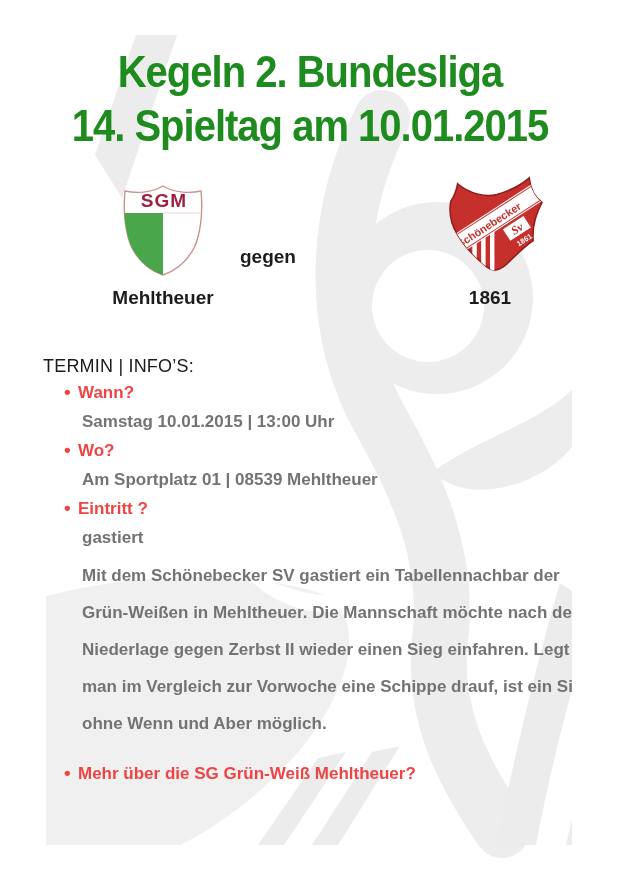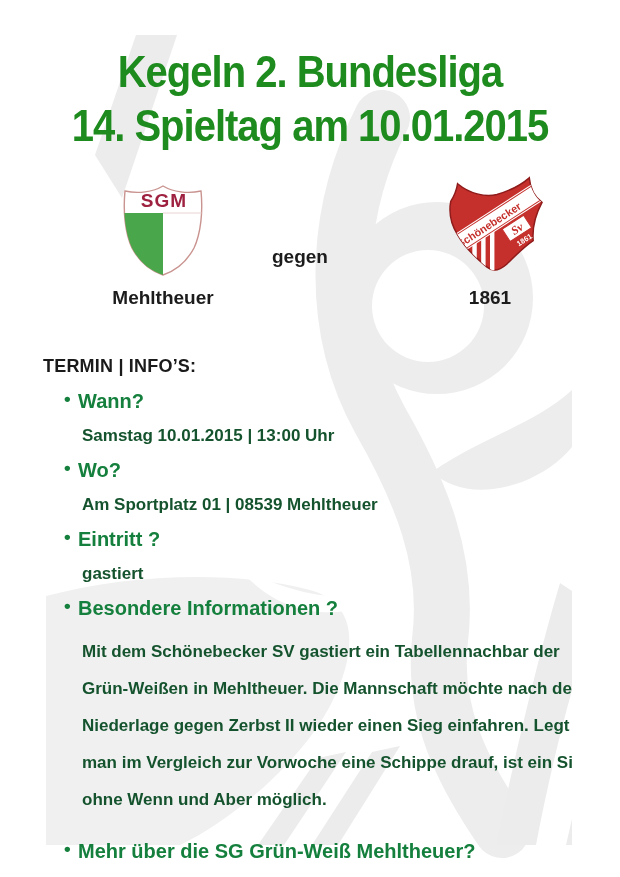--- a/index.html
+++ b/index.html
@@ -12,34 +12,34 @@
 
   
   .titles { position:absolute; top:44px; left:0; width:620px; text-align:center;
             color:#1e8b1e; font-weight:bold; }
   .title-line1 { font-size:40px; line-height:54px; letter-spacing:-1px; transform:scaleY(1.12); }
   .title-line2 { font-size:40px; line-height:54px; letter-spacing:-1px; transform:scaleY(1.12); }
 
   
   .team-home-logo { position:absolute; left:120px; top:183px; width:86px; height:94px; }
   .team-away-logo { position:absolute; left:436px; top:173px; width:108px; height:100px; }
-  .vs-label { position:absolute; left:240px; top:246px; width:120px; text-align:center;
+  .vs-label { position:absolute; left:240px; top:246px; width:120px; text-align:left;
               font-size:19px; font-weight:bold; color:#1c1c1c; }
   .team-name { position:absolute; top:284px; width:230px; text-align:center;
                font-size:19px; line-height:27px; font-weight:bold; color:#1c1c1c; }
   .team-name.home { left:48px; }
   .team-name.away { left:375px; }
 
   
   .info { position:absolute; left:42px; top:356px; width:550px; }
-  .info-heading { font-size:18px; font-weight:bold; letter-spacing:0.2px; margin:0 0 4px 1px; }
-  .item-label { position:relative; color:#15803d; font-size:20px; font-weight:bold;
-                padding-left:36px; margin:13px 0; }
+  .info-heading { font-size:18px; font-weight:normal; letter-spacing:0.2px; margin:0 0 4px 1px; }
+  .item-label { position:relative; color:#ef4444; font-size:17px; font-weight:bold;
+                padding-left:36px; margin:6px 0; }
   .item-label::before { content:"\2022"; position:absolute; left:22px; top:-2px; font-size:19px; }
-  .item-detail { font-size:17px; font-weight:bold; color:#14532d; margin:9px 0 9px 40px; }
+  .item-detail { font-size:17px; font-weight:bold; color:#737373; margin:9px 0 9px 40px; }
   .item-detail.para { width:512px; line-height:37px; margin-top:6px; margin-bottom:22px; }
 </style>
 </head>
 <body>
 
 <div class="page">
 
   <svg class="watermark" viewBox="0 0 620 877" xmlns="http://www.w3.org/2000/svg" aria-hidden="true">
 
     <path fill="#ececec" d="M136,35 L177,35 L122,198 L95,155 Z"></path>
@@ -123,20 +123,19 @@
 
       <div class="item-label">Wann?</div>
       <div class="item-detail">Samstag 10.01.2015 | 13:00 Uhr</div>
 
       <div class="item-label">Wo?</div>
       <div class="item-detail">Am Sportplatz 01 | 08539 Mehltheuer</div>
 
       <div class="item-label">Eintritt ?</div>
       <div class="item-detail">gastiert</div>
 
-      <div class="item-label">Besondere Informationen ?</div>
       <div class="item-detail para">Mit dem Schönebecker SV gastiert ein Tabellennachbar der Grün-Weißen in Mehltheuer. Die Mannschaft möchte nach der Niederlage gegen Zerbst II wieder einen Sieg einfahren. Legt man im Vergleich zur Vorwoche eine Schippe drauf, ist ein Sieg ohne Wenn und Aber möglich.</div>
 
       <div class="item-label">Mehr über die SG Grün-Weiß Mehltheuer?</div>
     </div>
 
   </div>
 </div>
 
 </body></html>

